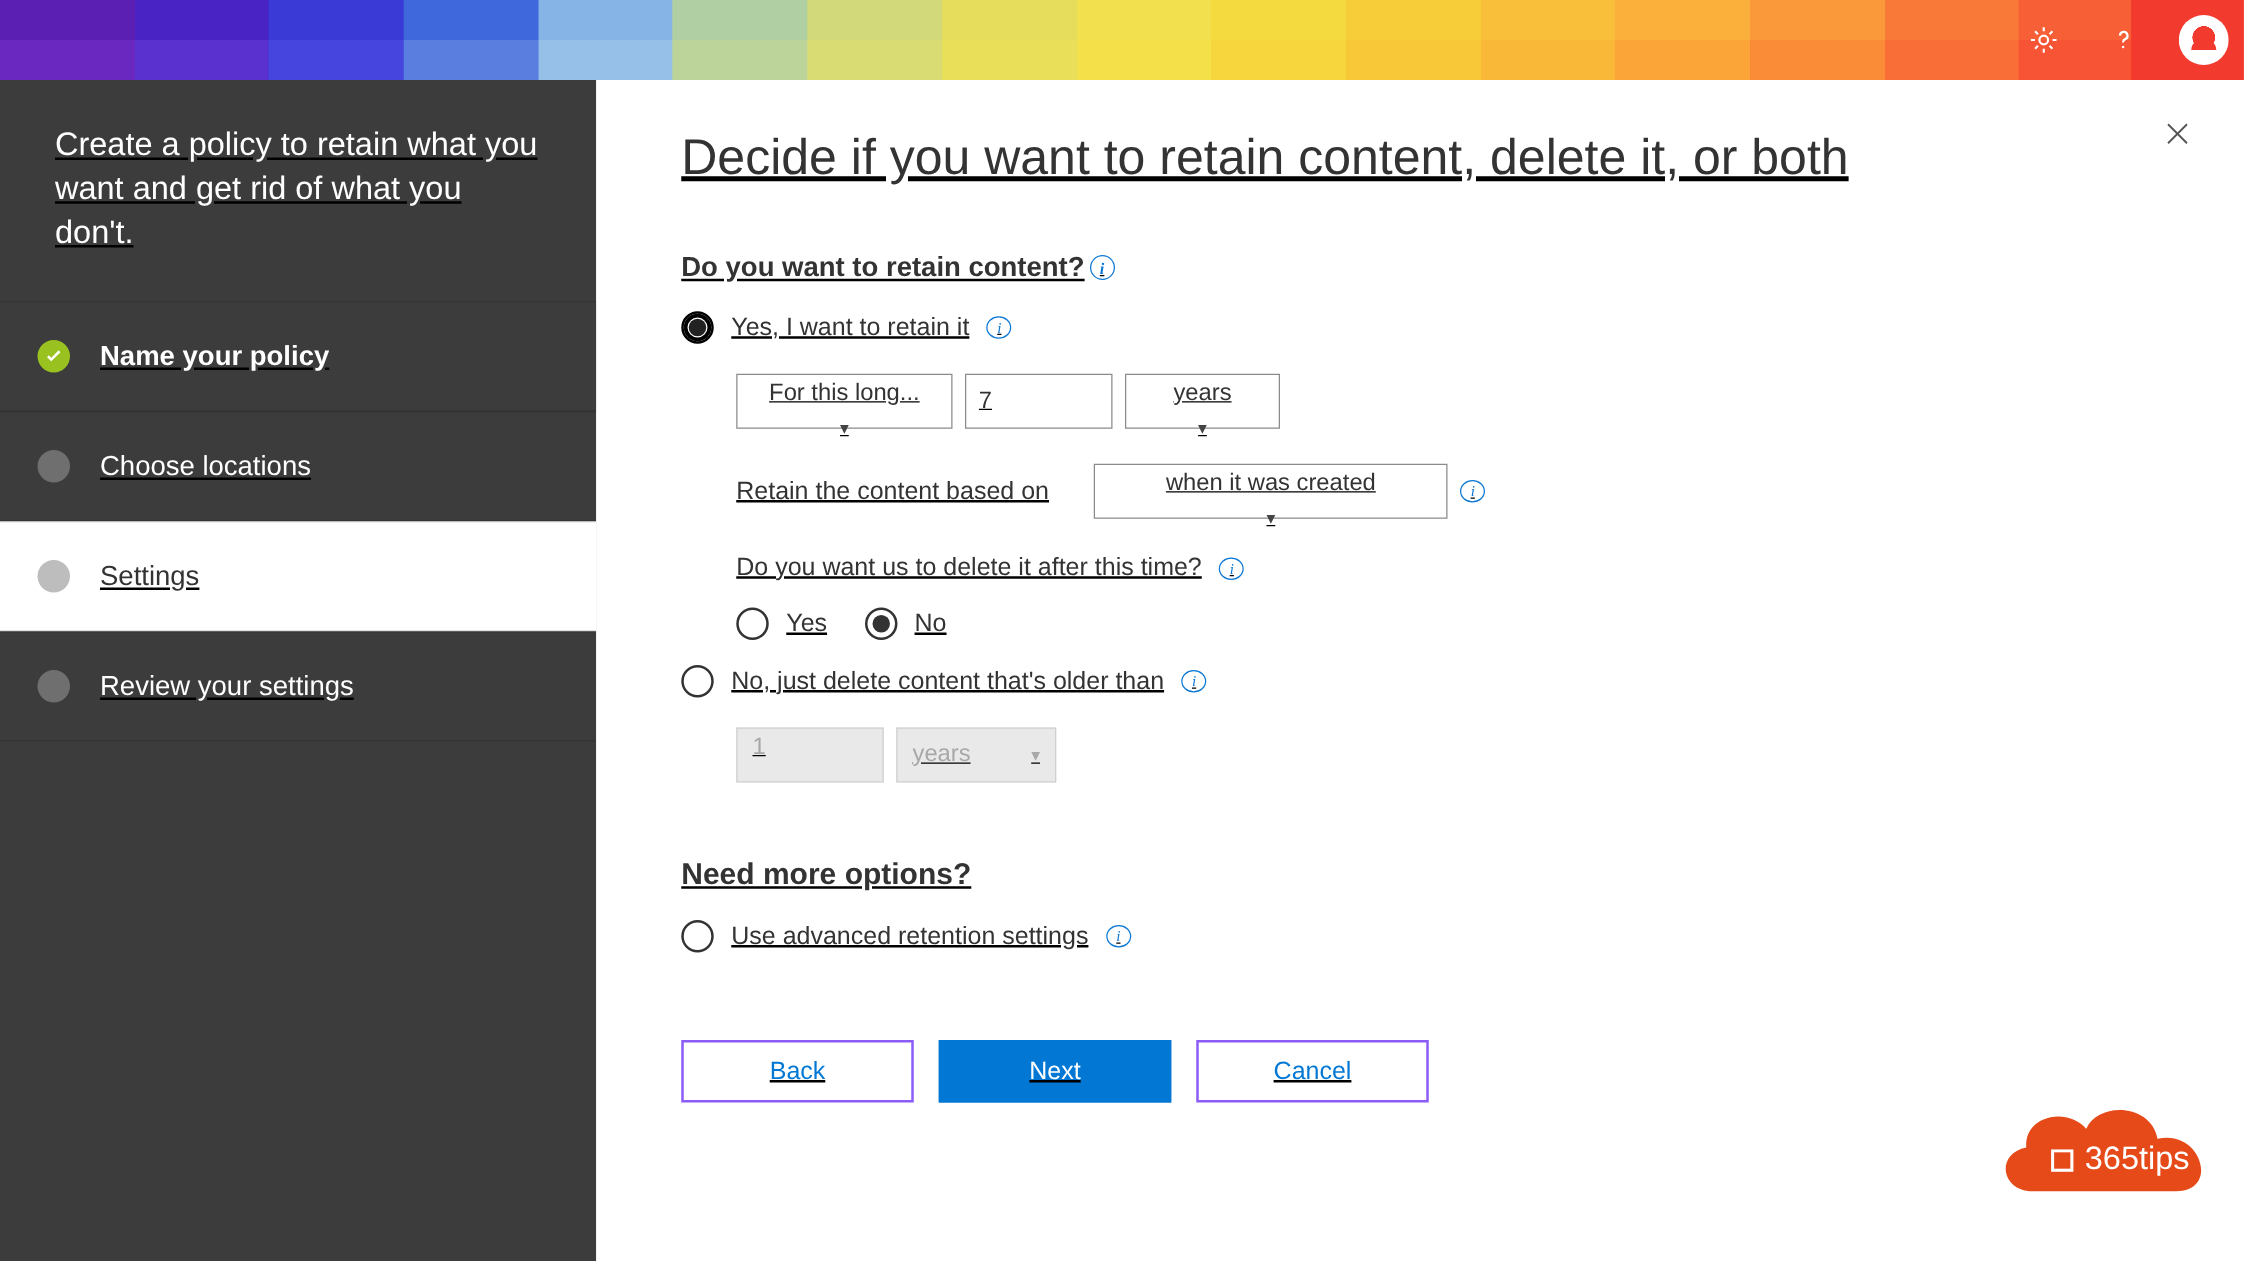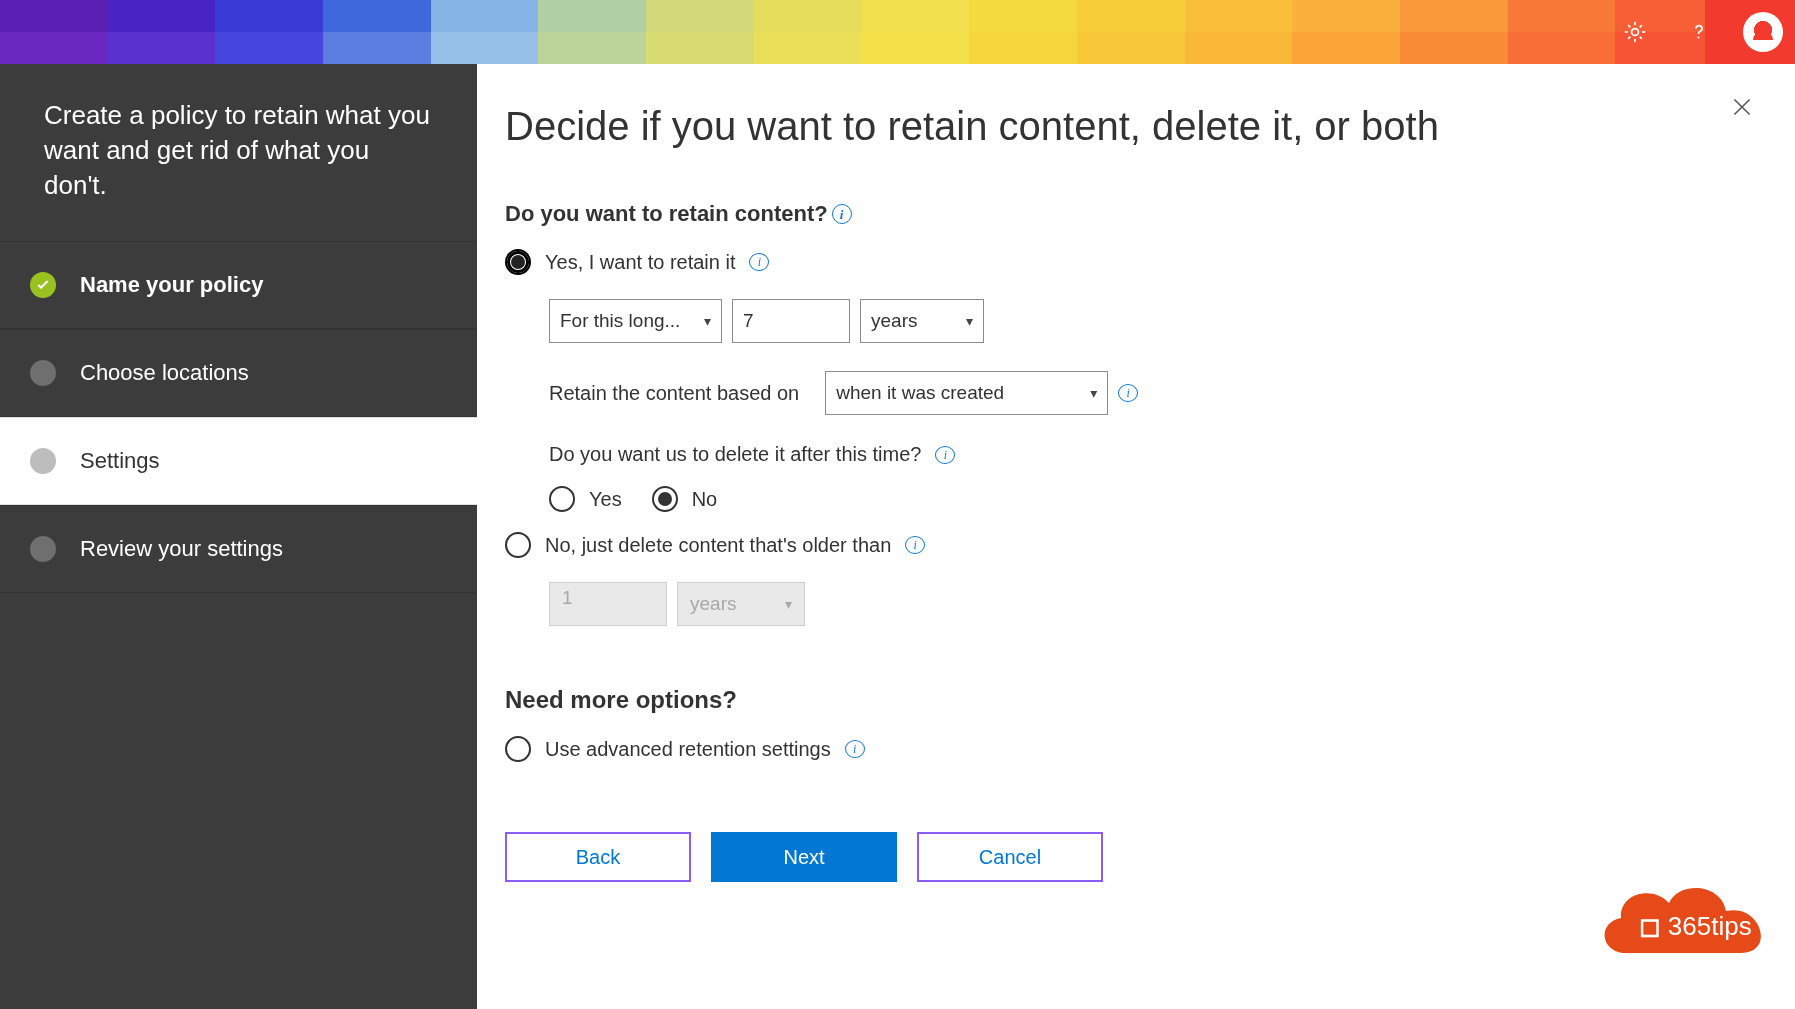--- a/index.html
+++ b/index.html
@@ -38,21 +38,21 @@
     }
     .top-avatar-wrap { width: 64px; height: 64px; display:flex; align-items:center; justify-content:center; background:#f23a2e; }
     .top-avatar {
       width: 40px; height: 40px; border-radius: 50%;
       background: #fff radial-gradient(circle at 50% 45%, #f23a2e 0 30%, transparent 31%);
       display:flex; align-items:center; justify-content:center;
       color:#f23a2e; font-weight:600; font-size:11px;
     }
 
     
-    .app { display:flex; height: calc(100% - 64px); }
+    .app { display:flex; height: calc(100% - 64px); text-decoration: underline; }
 
     .sidebar {
       width: 477px; background: #3c3c3c; color: #fff;
       display:flex; flex-direction:column;
     }
     .sidebar-title {
       padding: 34px 44px 38px 44px;
       font-size: 26px; font-weight: 400; line-height: 1.35;
       color: #fff;
     }
@@ -71,21 +71,21 @@
       width: 26px; height: 26px; border-radius: 50%;
       background: #6f6f6f; flex: 0 0 26px;
       display:flex; align-items:center; justify-content:center;
     }
     .bullet.check { background: #99c221; }
     .bullet.check svg { width:16px; height:16px; }
     .step.active .bullet { background:#bdbdbd; }
 
     .main {
       flex: 1; position: relative; background:#fff; color:#333;
-      padding: 40px 28px;
+      padding: 40px 68px;
       overflow:auto;
     }
     .close-x {
       position:absolute; top: 30px; right: 40px; cursor:pointer; color:#555;
     }
     h1.page-title { font-size: 40px; font-weight: 300; margin-bottom: 52px; color:#333; }
 
     .section-q { font-size: 22px; font-weight: 600; color:#333; display:flex; align-items:center; gap:4px; margin-bottom: 22px; }
 
     .info-icon {
@@ -107,28 +107,28 @@
     .radio.focused { box-shadow: 0 0 0 3px #000 inset; border-color:#000; }
     .radio.focused::after { content:""; width:14px; height:14px; background:#222; border-radius:50%; }
 
     .indent { margin-left: 44px; }
 
     .control-row { display:flex; align-items:center; gap:10px; margin-bottom: 28px; }
     select, input[type="text"].box, .select-like {
       height: 44px; border:1px solid #8b8b8b; background:#fff; font-size:19px;
       padding: 4px 10px; color:#333;
     }
-    .select-like { display:inline-flex; align-items:center; justify-content:space-between; gap:8px; cursor:pointer; }
+    .select-like { display:inline-flex; align-items:center; justify-content:space-between; gap:8px; cursor:pointer;flex-direction:column; }
     .select-like .chev { font-size:14px; color:#444; }
     .num-box { width:118px; }
     .duration-select { width:173px; }
     .unit-select { width:124px; }
     .based-select { width:283px; }
 
-    .label-inline { font-size:20px; color:#333; margin-right:16px; }
+    .label-inline { font-size:20px; color:#333; margin-right:26px; }
 
     .sub-q { font-size:20px; color:#333; display:flex; align-items:center; gap:14px; margin: 26px 0 20px; }
     .mini-radio-row { display:flex; align-items:center; gap:30px; margin-bottom: 20px; }
     .mini-radio-row .radio-row { margin-bottom:0; }
 
     .disabled-box {
       height:44px; border:1px solid #cfcfcf; background:#e9e9e9; color:#a8a8a8;
       font-size:19px; padding:4px 12px;
     }
     .disabled-box.num { width:118px; }

